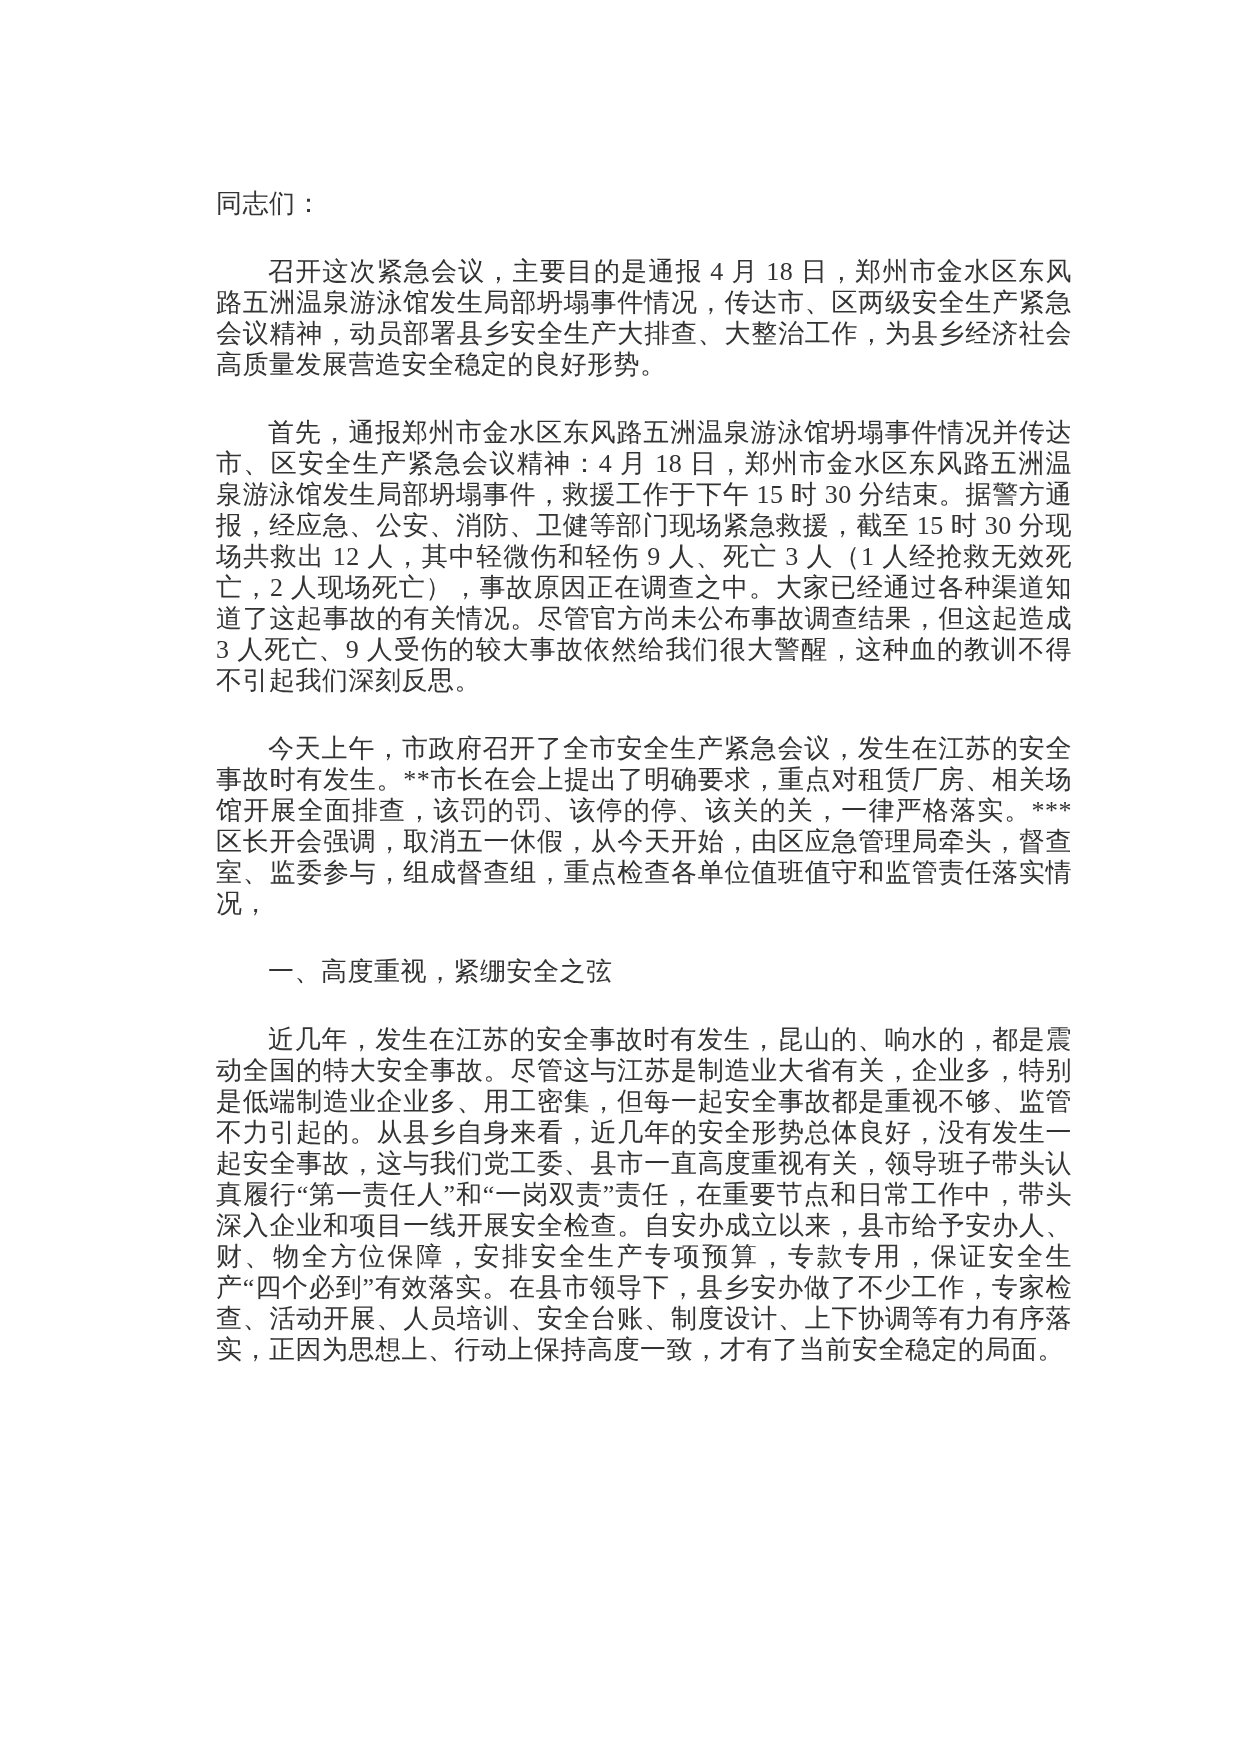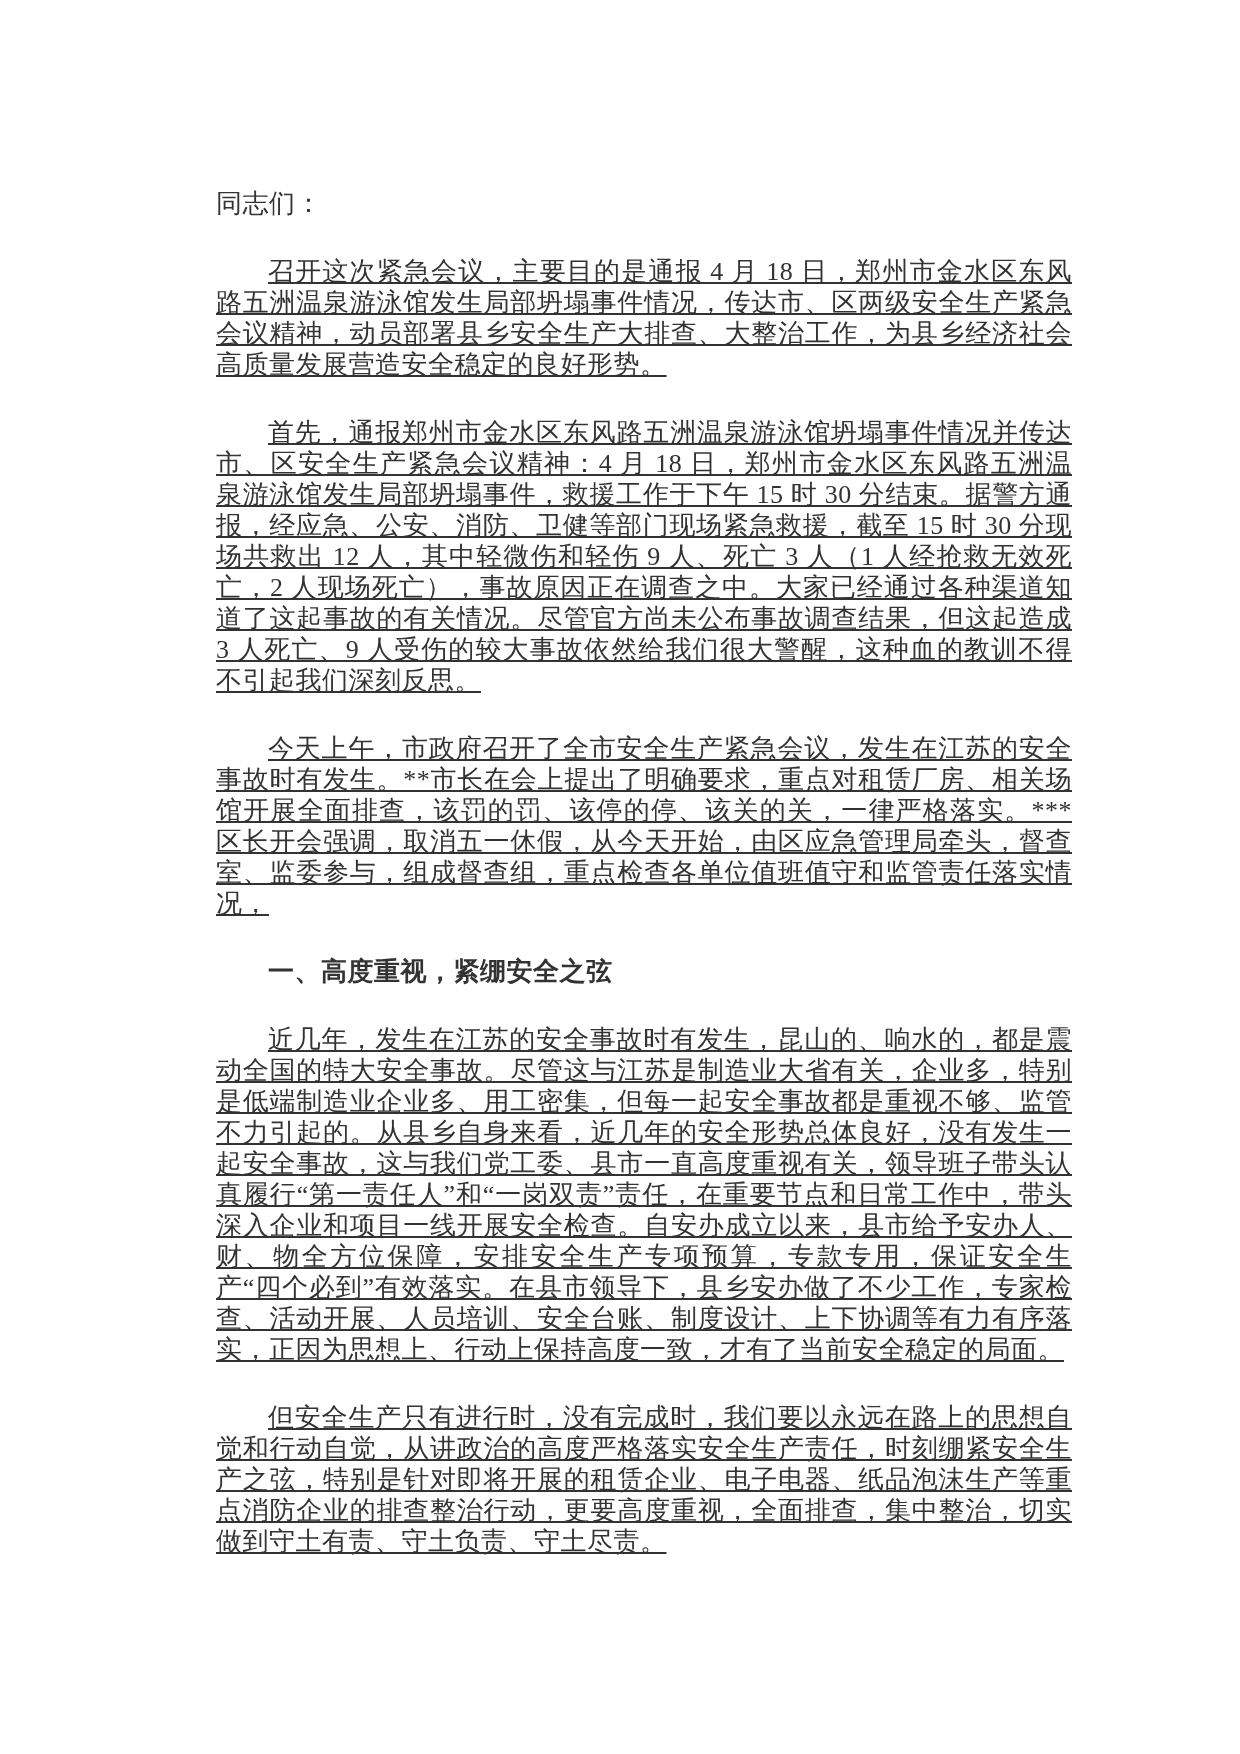--- a/index.html
+++ b/index.html
@@ -31,24 +31,23 @@
     text-justify: inter-ideograph;
     letter-spacing: 0.5px;
     margin: 0 0 13px 0;
     word-break: break-all;
   }
   .salutation {
     text-indent: 0;
   }
   .para {
     text-indent: 2em;
-    text-decoration: underline;
   }
   .heading {
-    font-weight: bold;
+    font-weight: normal;
     text-indent: 2em;
     margin-top: 4px;
   }
 </style>
 </head>
 <body>
 
 <div class="page">
   <div class="content">
     <p class="salutation">同志们：</p>
@@ -57,16 +56,15 @@
 
     <p class="para">首先，通报郑州市金水区东风路五洲温泉游泳馆坍塌事件情况并传达市、区安全生产紧急会议精神：4 月 18 日，郑州市金水区东风路五洲温泉游泳馆发生局部坍塌事件，救援工作于下午 15 时 30 分结束。据警方通报，经应急、公安、消防、卫健等部门现场紧急救援，截至 15 时 30 分现场共救出 12 人，其中轻微伤和轻伤 9 人、死亡 3 人（1 人经抢救无效死亡，2 人现场死亡），事故原因正在调查之中。大家已经通过各种渠道知道了这起事故的有关情况。尽管官方尚未公布事故调查结果，但这起造成 3 人死亡、9 人受伤的较大事故依然给我们很大警醒，这种血的教训不得不引起我们深刻反思。</p>
 
     <p class="para">今天上午，市政府召开了全市安全生产紧急会议，发生在江苏的安全事故时有发生。**市长在会上提出了明确要求，重点对租赁厂房、相关场馆开展全面排查，该罚的罚、该停的停、该关的关，一律严格落实。***区长开会强调，取消五一休假，从今天开始，由区应急管理局牵头，督查室、监委参与，组成督查组，重点检查各单位值班值守和监管责任落实情况，</p>
 
 
     <h2 class="heading">一、高度重视，紧绷安全之弦</h2>
 
     <p class="para">近几年，发生在江苏的安全事故时有发生，昆山的、响水的，都是震动全国的特大安全事故。尽管这与江苏是制造业大省有关，企业多，特别是低端制造业企业多、用工密集，但每一起安全事故都是重视不够、监管不力引起的。从县乡自身来看，近几年的安全形势总体良好，没有发生一起安全事故，这与我们党工委、县市一直高度重视有关，领导班子带头认真履行“第一责任人”和“一岗双责”责任，在重要节点和日常工作中，带头深入企业和项目一线开展安全检查。自安办成立以来，县市给予安办人、财、物全方位保障，安排安全生产专项预算，专款专用，保证安全生产“四个必到”有效落实。在县市领导下，县乡安办做了不少工作，专家检查、活动开展、人员培训、安全台账、制度设计、上下协调等有力有序落实，正因为思想上、行动上保持高度一致，才有了当前安全稳定的局面。</p>
 
-    <p class="para">但安全生产只有进行时，没有完成时，我们要以永远在路上的思想自觉和行动自觉，从讲政治的高度严格落实安全生产责任，时刻绷紧安全生产之弦，特别是针对即将开展的租赁企业、电子电器、纸品泡沫生产等重点消防企业的排查整治行动，更要高度重视，全面排查，集中整治，切实做到守土有责、守土负责、守土尽责。</p>
 
   </div>
 </div>
 
 </body></html>

